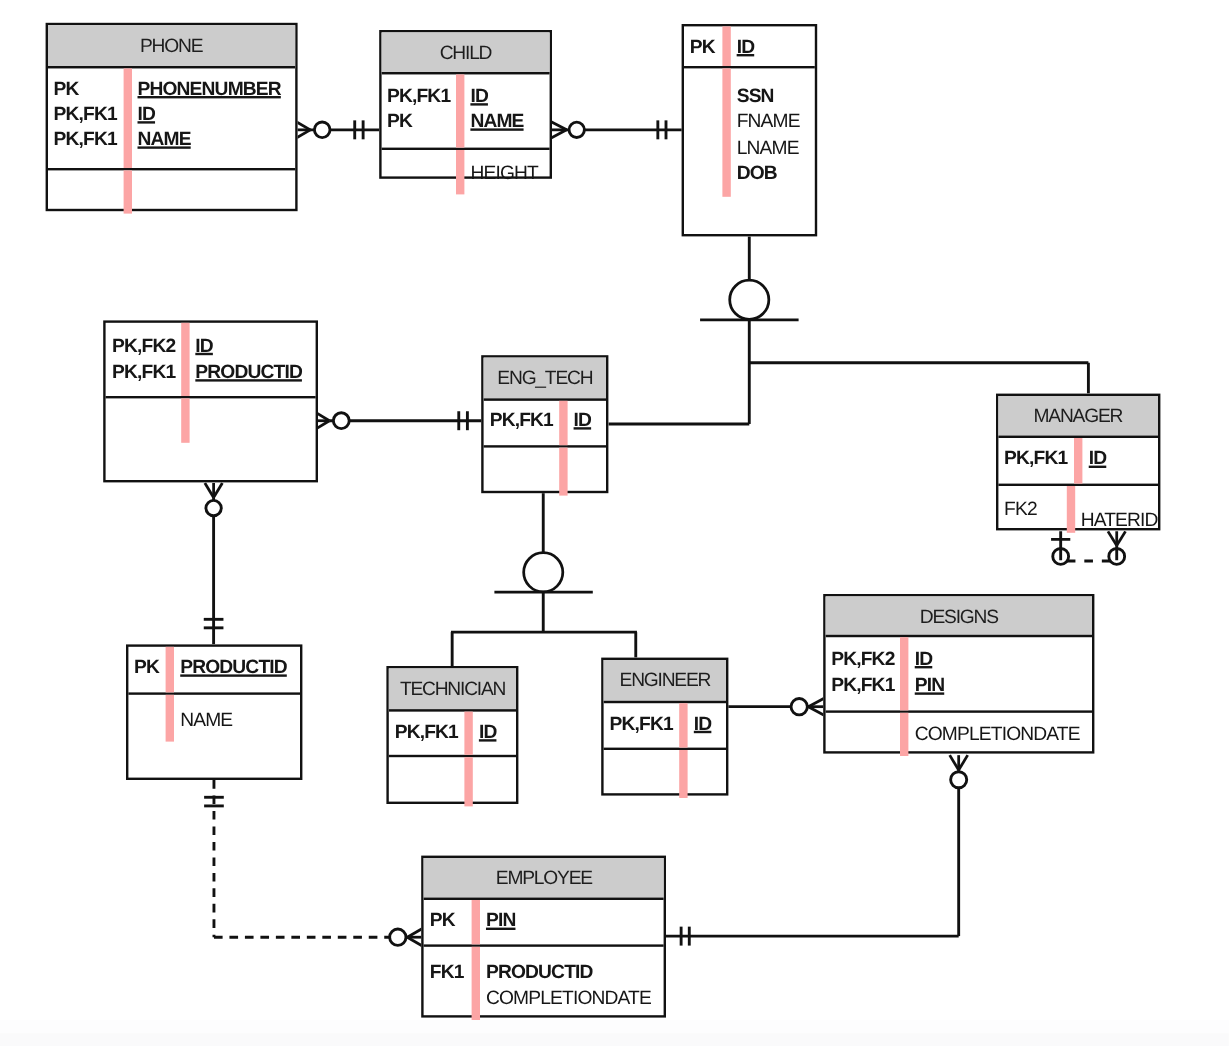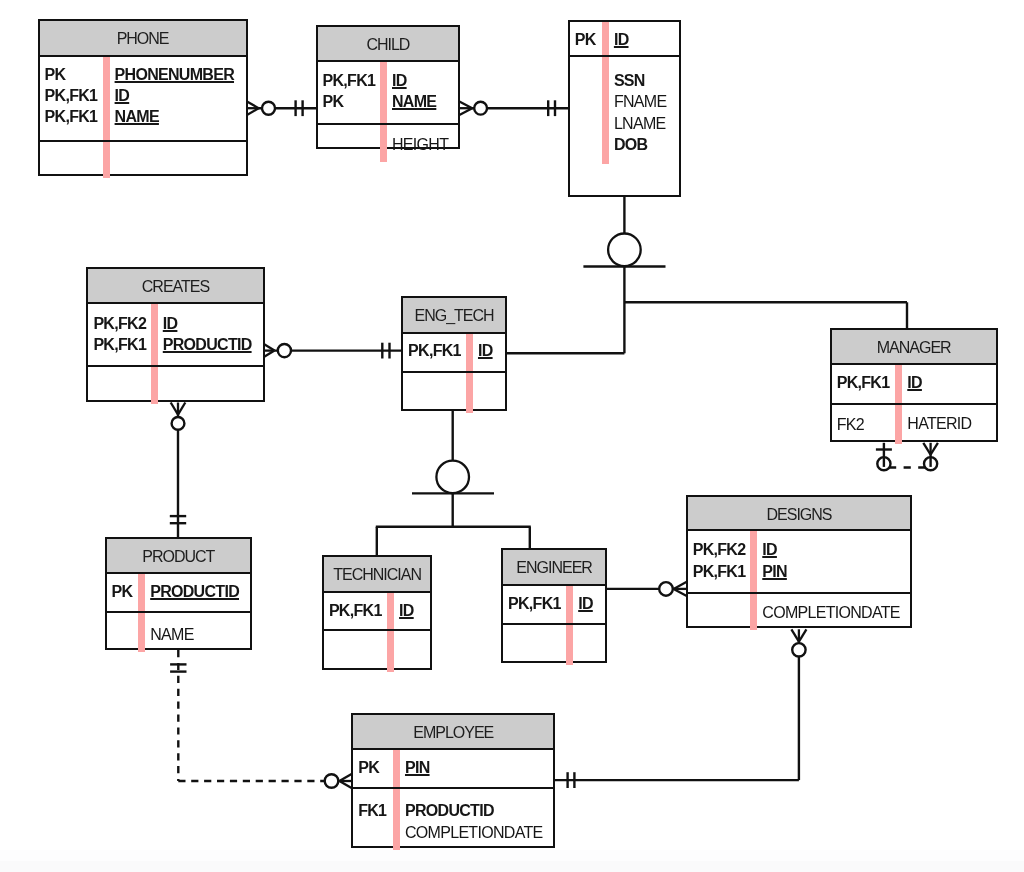--- a/index.html
+++ b/index.html
@@ -196,21 +196,20 @@
 </div>
 <div class="eattr" style="padding-top:13.3px;">
 <div class="aline b">SSN</div>
 <div class="aline">FNAME</div>
 <div class="aline">LNAME</div>
 <div class="aline b">DOB</div>
 </div>
 </div>
 </div>
 <div class="entity" style="left:86.4px;top:267.4px;width:178.2px;height:134.5px;">
-<div class="etitle" style="height:34.7px;"><span>CREATES</span></div>
 <div class="esec" style="height:63.1px;border-bottom:2px solid #111;">
 <div class="ekey" style="width:69.4px;padding-top:9.0px;">
 <div class="kline b">PK,FK2</div>
 <div class="kline b">PK,FK1</div>
 </div>
 <div class="eattr" style="padding-top:9.0px;">
 <div class="aline b u">ID</div>
 <div class="aline b u">PRODUCTID</div>
 </div>
 </div>
@@ -231,41 +230,40 @@
 <div class="aline b u">ID</div>
 </div>
 </div>
 <div class="esec" style="height:39.4px;">
 <div class="ekey" style="width:69.9px;padding-top:7.1px;">
 </div>
 <div class="eattr" style="padding-top:7.1px;">
 </div>
 </div>
 </div>
-<div class="entity" style="left:829.7px;top:327.9px;width:168px;height:114.2px;">
+<div class="entity" style="left:829.7px;top:327.9px;width:137px;height:114.2px;">
 <div class="etitle" style="height:35.6px;"><span>MANAGER</span></div>
 <div class="esec" style="height:39.3px;border-bottom:2px solid #111;">
 <div class="ekey" style="width:70.6px;padding-top:7.0px;">
 <div class="kline b">PK,FK1</div>
 </div>
 <div class="eattr" style="padding-top:7.0px;">
 <div class="aline b u">ID</div>
 </div>
 </div>
 <div class="esec" style="height:39.3px;">
 <div class="ekey" style="width:70.6px;padding-top:9.0px;">
 <div class="kline">FK2</div>
 </div>
-<div class="eattr" style="padding-top:8px;">
+<div class="eattr" style="padding-top:18px;">
 <div class="aline">HATERID</div>
 </div>
 </div>
 </div>
 <div class="entity" style="left:104.6px;top:537px;width:147.4px;height:113.2px;">
-<div class="etitle" style="height:34.6px;"><span>PRODUCT</span></div>
 <div class="esec" style="height:39.9px;border-bottom:2px solid #111;">
 <div class="ekey" style="width:38.6px;padding-top:7.3px;">
 <div class="kline b">PK</div>
 </div>
 <div class="eattr" style="padding-top:7.3px;">
 <div class="aline b u">PRODUCTID</div>
 </div>
 </div>
 <div class="esec" style="height:38.7px;">
 <div class="ekey" style="width:38.6px;padding-top:10.9px;">

